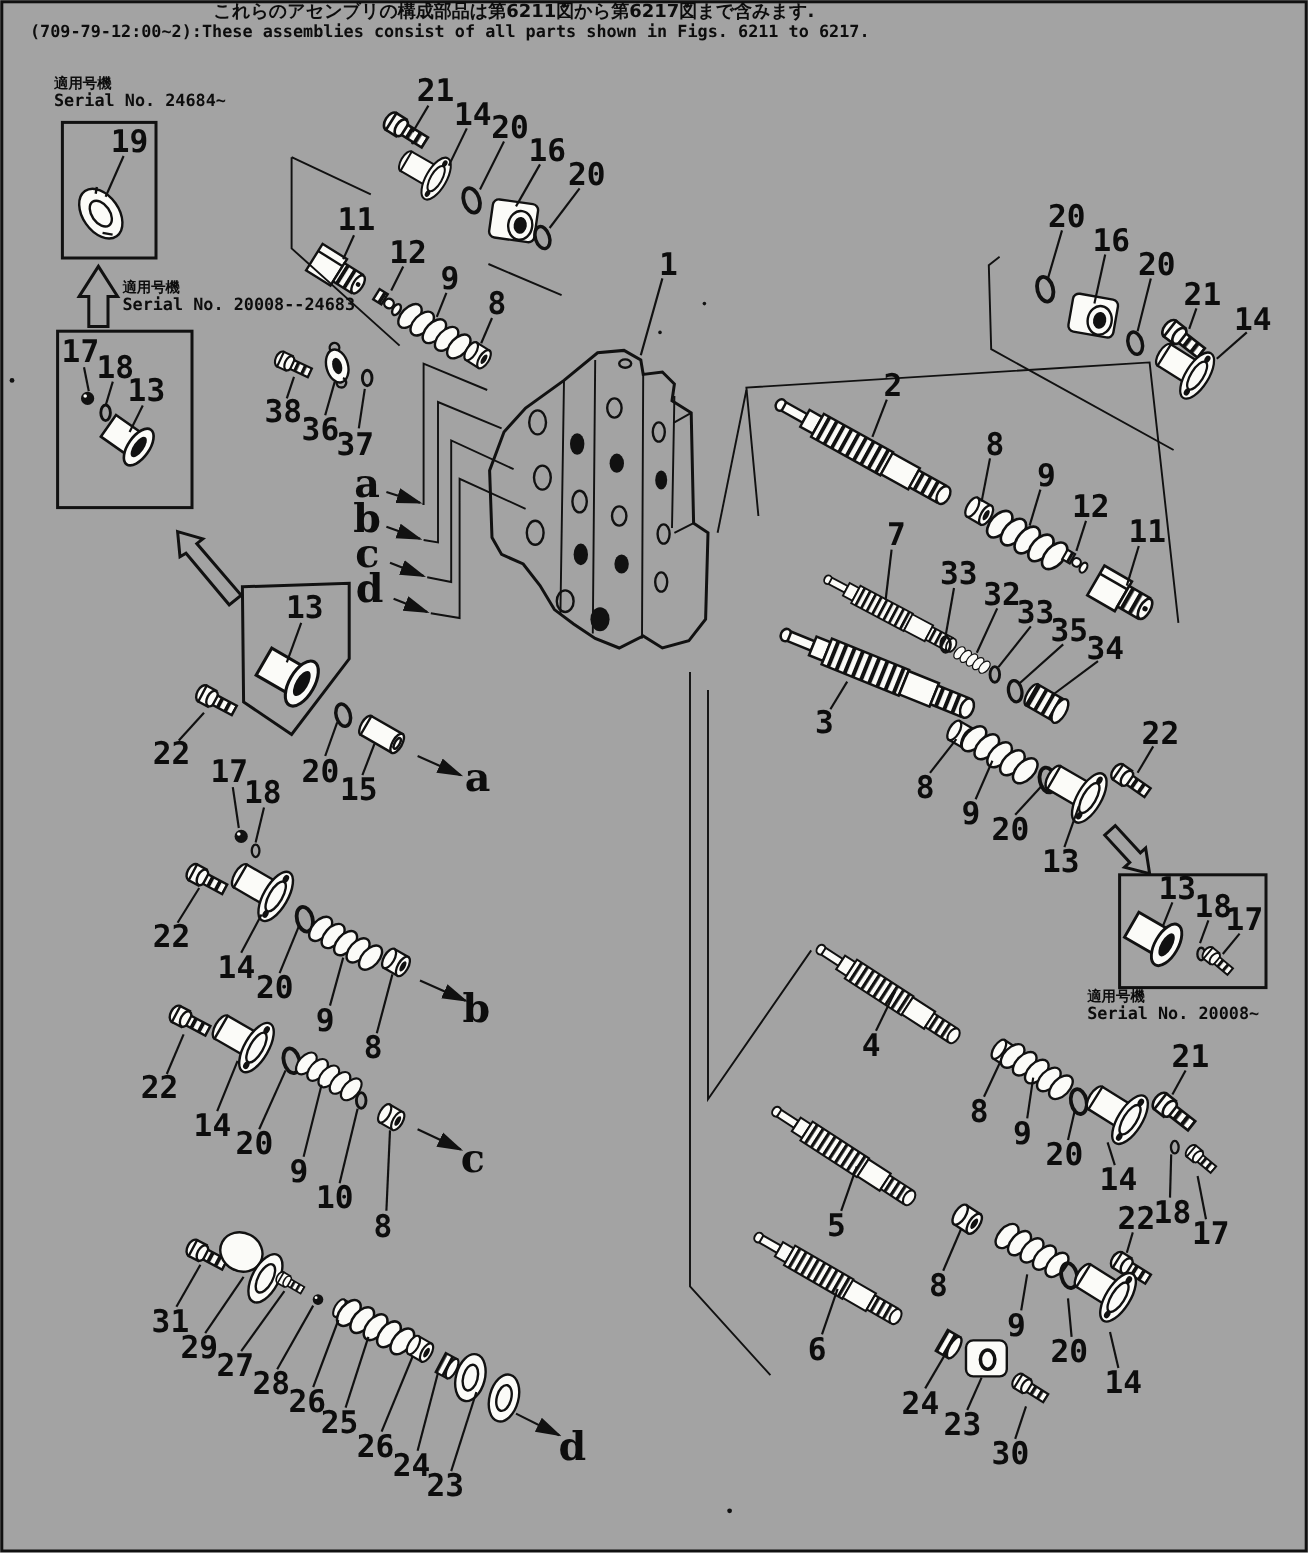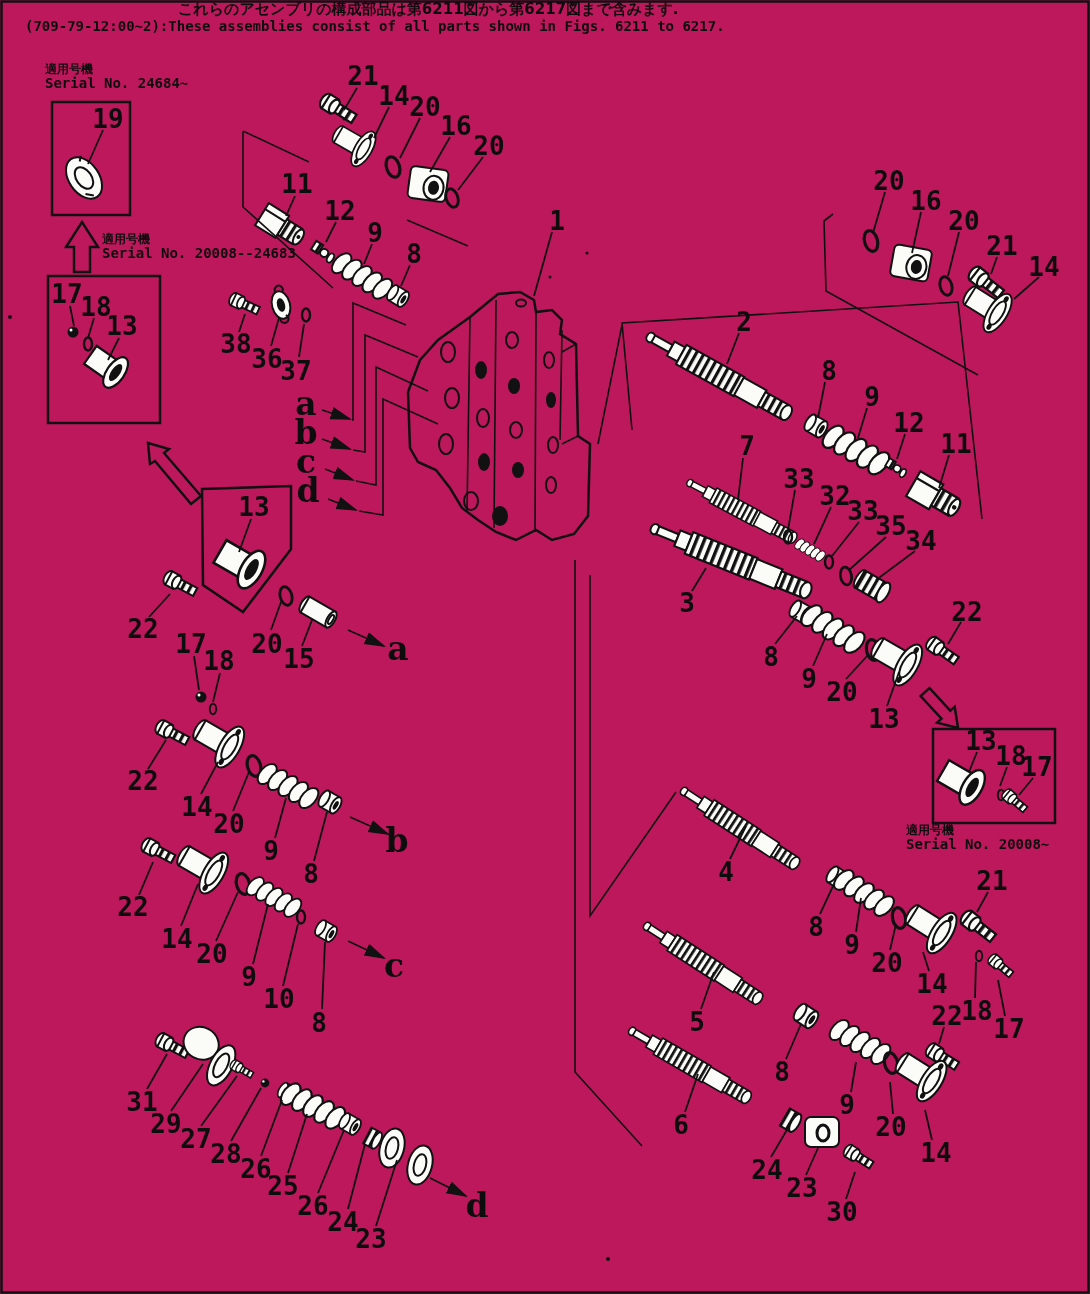--- a/index.html
+++ b/index.html
@@ -1,16 +1,16 @@
 <!DOCTYPE html>
 <html><head>
 <meta charset="utf-8">
 <style>
   html,body{margin:0;padding:0;background:#d8d8d4;}
-  .page{width:1090px;height:1294px;margin:0 auto;background:#be185d;position:relative;}
+  .page{width:1090px;height:1294px;margin:0 auto;background:#a3a3a3;position:relative;}
   svg{display:block;}
   .w{fill:#fbfbf8;stroke:#111;stroke-width:2;}
   .r{fill:url(#ribs);stroke:#111;stroke-width:2;}
   .ln{stroke:#111;stroke-width:2;fill:none;}
   .thin{stroke:#111;stroke-width:1.6;fill:none;}
   .leader{stroke:#111;stroke-width:1.8;}
   .frame{fill:none;stroke:#111;stroke-width:2.5;}
   .boxline{fill:none;stroke:#111;stroke-width:2.5;}
   .pt{fill:none;stroke:#111;stroke-width:2;}
   .ptb{fill:#111;stroke:none;}

